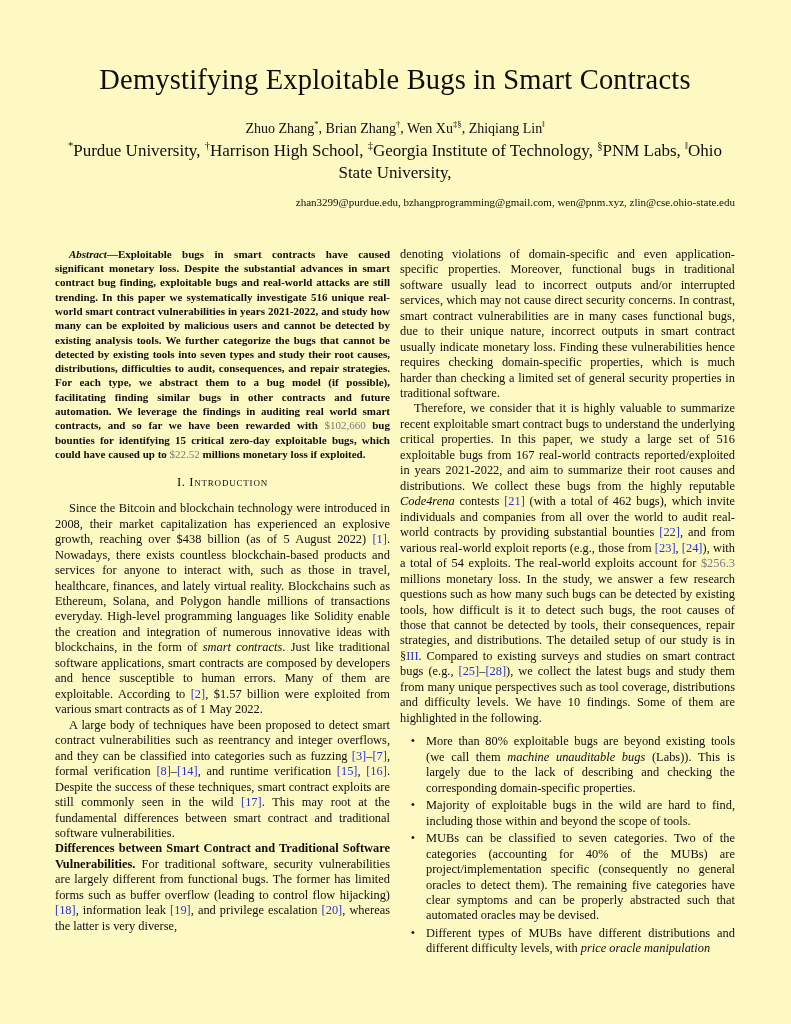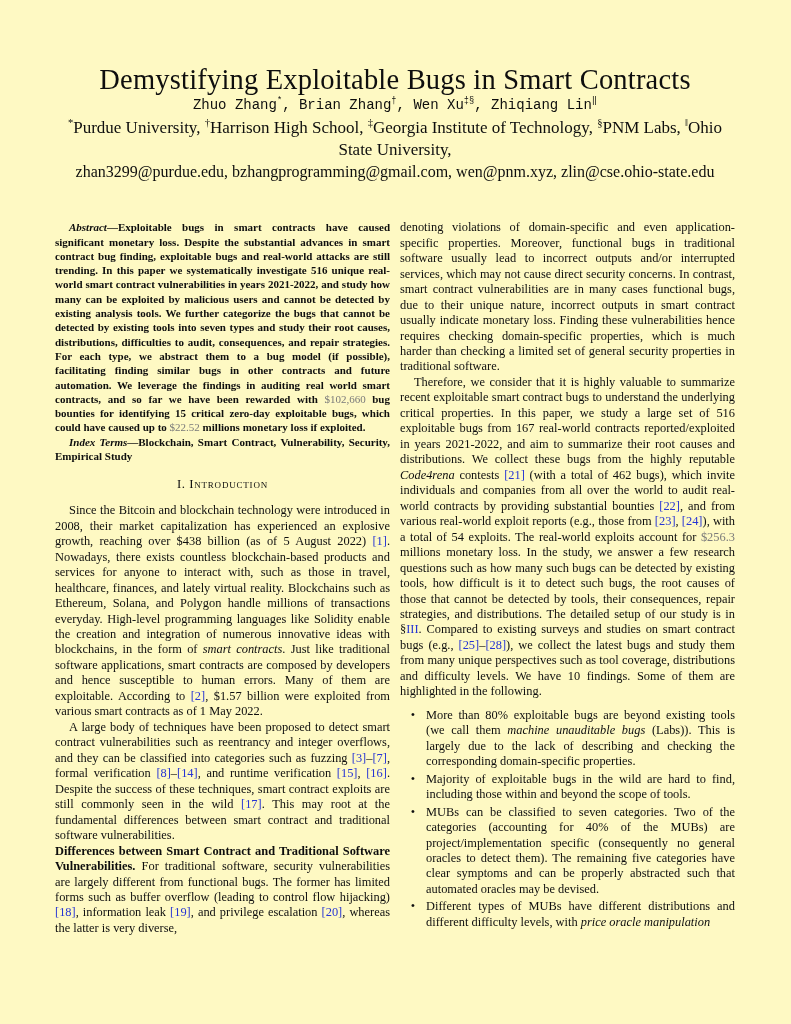--- a/index.html
+++ b/index.html
@@ -8,27 +8,27 @@
     position:relative; width:791px; height:1024px; margin:0 auto;
     background:#fef9c3; color:var(--ink); overflow:hidden;
     font-family:"Liberation Serif","DejaVu Serif",serif;
     box-sizing:border-box; padding:64px 56px 30px 55px;
   }
   .paper-title{
     text-align:center; font-size:28.5px; font-weight:normal;
     letter-spacing:.2px; margin:0 0 0 0; line-height:1.15;
   }
   .authors-line{
-    text-align:center; font-size:14px; line-height:1.25;font-family:Liberation Mono, monospace;
+    text-align:center; font-size:14px; margin-top:23px; line-height:1.25;
   }
   .affiliations-line{
     text-align:center; font-size:17px; margin-top:3px; line-height:1.3;
   }
   .emails-line{
-    text-align:center; font-size:16px; margin-top:1px; line-height:1.3;
+    text-align:right; font-size:11px; margin-top:11px; line-height:1.3;
   }
   .columns{
     display:flex; gap:10px; margin-top:37px;
   }
   .col{
     width:335px; font-size:12.4px; line-height:1.247; text-align:justify;
   }
   p.para{ margin:0; }
   p.indent{ text-indent:14px;font-family:Liberation Serif, serif; }
   p.abstract, p.index-terms{
@@ -57,21 +57,20 @@
 
 <div class="page">
   <h1 class="paper-title">Demystifying Exploitable Bugs in Smart Contracts</h1>
   <div class="authors-line"><span>Zhuo Zhang</span><span class="sup">*</span><span>, Brian Zhang</span><span class="sup">†</span><span>, Wen Xu</span><span class="sup">‡§</span><span>, Zhiqiang Lin</span><span class="sup">‖</span></div>
   <div class="affiliations-line"><span class="sup">*</span><span>Purdue University, </span><span class="sup">†</span><span>Harrison High School, </span><span class="sup">‡</span><span>Georgia Institute of Technology, </span><span class="sup">§</span><span>PNM Labs, </span><span class="sup">‖</span><span>Ohio State University,</span></div>
   <div class="emails-line">zhan3299@purdue.edu, bzhangprogramming@gmail.com, wen@pnm.xyz, zlin@cse.ohio-state.edu</div>
 
   <div class="columns">
     <div class="col">
         <p class="para abstract"><span class="bi">Abstract</span><span class="b">—Exploitable bugs in smart contracts have caused significant monetary loss. Despite the substantial advances in smart contract bug finding, exploitable bugs and real-world attacks are still trending. In this paper we systematically investigate 516 unique real-world smart contract vulnerabilities in years 2021-2022, and study how many can be exploited by malicious users and cannot be detected by existing analysis tools. We further categorize the bugs that cannot be detected by existing tools into seven types and study their root causes, distributions, difficulties to audit, consequences, and repair strategies. For each type, we abstract them to a bug model (if possible), facilitating finding similar bugs in other contracts and future automation. We leverage the findings in auditing real world smart contracts, and so far we have been rewarded with </span><span class="money">$102,660</span><span class="b"> bug bounties for identifying 15 critical zero-day exploitable bugs, which could have caused up to </span><span class="money">$22.52</span><span class="b"> millions monetary loss if exploited.</span></p>
-        <p class="para index-terms"><span class="bi">Index Terms</span><span class="b">—Blockchain, Smart Contract, Vulnerability, Security, Empirical Study</span></p>
         <div class="section-heading"><span>I.  </span><span class="sc">Introduction</span></div>
         <p class="para indent"><span>Since the Bitcoin and blockchain technology were introduced in 2008, their market capitalization has experienced an explosive growth, reaching over $438 billion (as of 5 August 2022) </span><span class="cite">[1]</span><span>. Nowadays, there exists countless blockchain-based products and services for anyone to interact with, such as those in travel, healthcare, finances, and lately virtual reality. Blockchains such as Ethereum, Solana, and Polygon handle millions of transactions everyday. High-level programming languages like Solidity enable the creation and integration of numerous innovative ideas with blockchains, in the form of </span><span class="i">smart contracts</span><span>. Just like traditional software applications, smart contracts are composed by developers and hence susceptible to human errors. Many of them are exploitable. According to </span><span class="cite">[2]</span><span>, $1.57 billion were exploited from various smart contracts as of 1 May 2022.</span></p>
         <p class="para indent"><span>A large body of techniques have been proposed to detect smart contract vulnerabilities such as reentrancy and integer overflows, and they can be classified into categories such as fuzzing </span><span class="cite">[3]</span><span>–</span><span class="cite">[7]</span><span>, formal verification </span><span class="cite">[8]</span><span>–</span><span class="cite">[14]</span><span>, and runtime verification </span><span class="cite">[15]</span><span>, </span><span class="cite">[16]</span><span>. Despite the success of these techniques, smart contract exploits are still commonly seen in the wild </span><span class="cite">[17]</span><span>. This may root at the fundamental differences between smart contract and traditional software vulnerabilities.</span></p>
         <p class="para gap-top"><span class="b">Differences between Smart Contract and Traditional Software Vulnerabilities.</span><span> For traditional software, security vulnerabilities are largely different from functional bugs. The former has limited forms such as buffer overflow (leading to control flow hijacking) </span><span class="cite">[18]</span><span>, information leak </span><span class="cite">[19]</span><span>, and privilege escalation </span><span class="cite">[20]</span><span>, whereas the latter is very diverse,</span></p>
       </div>
     <div class="col">
         <p class="para"><span>denoting violations of domain-specific and even application-specific properties. Moreover, functional bugs in traditional software usually lead to incorrect outputs and/or interrupted services, which may not cause direct security concerns. In contrast, smart contract vulnerabilities are in many cases functional bugs, due to their unique nature, incorrect outputs in smart contract usually indicate monetary loss. Finding these vulnerabilities hence requires checking domain-specific properties, which is much harder than checking a limited set of general security properties in traditional software.</span></p>
         <p class="para indent gap-top"><span>Therefore, we consider that it is highly valuable to summarize recent exploitable smart contract bugs to understand the underlying critical properties. In this paper, we study a large set of 516 exploitable bugs from 167 real-world contracts reported/exploited in years 2021-2022, and aim to summarize their root causes and distributions. We collect these bugs from the highly reputable </span><span class="i">Code4rena</span><span> contests </span><span class="cite">[21]</span><span> (with a total of 462 bugs), which invite individuals and companies from all over the world to audit real-world contracts by providing substantial bounties </span><span class="cite">[22]</span><span>, and from various real-world exploit reports (e.g., those from </span><span class="cite">[23]</span><span>, </span><span class="cite">[24]</span><span>), with a total of 54 exploits. The real-world exploits account for </span><span class="money">$256.3</span><span> millions monetary loss. In the study, we answer a few research questions such as how many such bugs can be detected by existing tools, how difficult is it to detect such bugs, the root causes of those that cannot be detected by tools, their consequences, repair strategies, and distributions. The detailed setup of our study is in §</span><span class="cite">III</span><span>. Compared to existing surveys and studies on smart contract bugs (e.g., </span><span class="cite">[25]</span><span>–</span><span class="cite">[28]</span><span>), we collect the latest bugs and study them from many unique perspectives such as tool coverage, distributions and difficulty levels. We have 10 findings. Some of them are highlighted in the following.</span></p>
         <div class="bullet-list">
           <div class="bullet-item">

